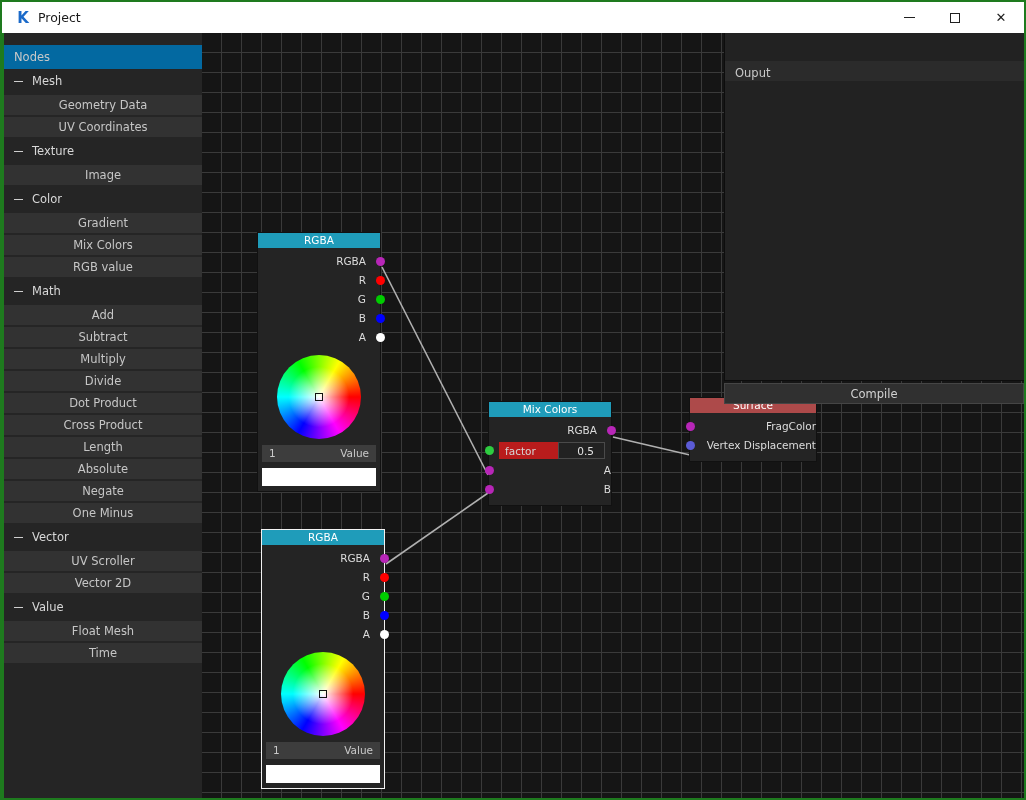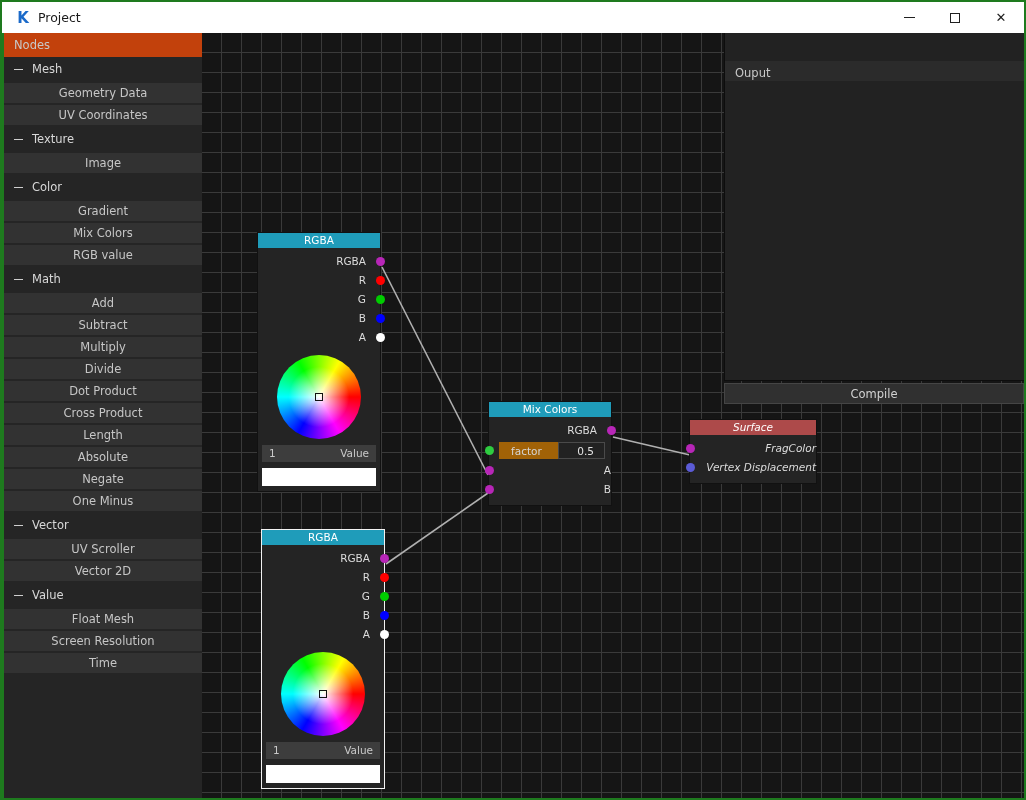--- a/index.html
+++ b/index.html
@@ -56,21 +56,22 @@
     position: absolute; left: 0; top: 0;
     width: 200px; height: 765px;
     background: #252525;
     border-left: 2px solid #1e7a1e;
     overflow: hidden;
   }
   .panel-title {
     height: 24px; line-height: 24px;
     padding-left: 10px;
     font-size: 11.5px; color: #c8c8c8;
-    background: #c2410c;
+    background: #0369a1;
+    margin-top: 12px;
   }
   .cat-row {
     height: 24px; line-height: 24px;
     font-size: 11.5px; color: #d8d8d8;
     padding-left: 10px;
     background: #252525;
     display: flex; align-items: center;
     gap: 9px;
   }
   .cat-dash { display:inline-block; width:9px; height:1px; background:#cfcfcf; }
@@ -164,22 +165,22 @@
 
   .field-row {
     position: relative;
     height: 17px; margin: 2px 0 2px 10px;
     margin-right: 6px;
     display: flex; align-items: stretch;
     font-size: 10.5px;
   }
   .field-name {
     flex: 0 0 56%;
-    background: #a16207; color: #d6d6d6;
-    display:flex; align-items:center; padding-left:12px;
+    background: #b91c1c; color: #d6d6d6;
+    display:flex; align-items:center; padding-left:6px;
   }
   .field-val {
     flex: 1;
     background: #222; color: #e2e2e2;
     border: 1px solid #4a4a4a;
     display:flex; align-items:center; justify-content:flex-end;
     padding-right: 10px;
   }
 
   
@@ -264,21 +265,20 @@
             <span class="cat-dash"></span>
             <span>Vector</span>
           </div>
           <div class="node-row">UV Scroller</div>
           <div class="node-row">Vector 2D</div>
           <div class="cat-row">
             <span class="cat-dash"></span>
             <span>Value</span>
           </div>
           <div class="node-row">Float Mesh</div>
-          <div class="node-row">Screen Resolution</div>
           <div class="node-row">Time</div>
         </div>
     </div>
 
     <div id="canvas">
       <svg id="wires" viewBox="0 0 822 765">
           <line x1="180" y1="234" x2="286" y2="442" stroke="#b0b0b0" stroke-width="1.6"></line>
           <line x1="184" y1="531" x2="286" y2="460" stroke="#b0b0b0" stroke-width="1.6"></line>
           <line x1="411" y1="404" x2="488" y2="422" stroke="#b0b0b0" stroke-width="1.6"></line>
         </svg>
@@ -329,21 +329,21 @@
               <div class="port-row out"><span>RGBA</span><span class="dot right" style="background: rgb(183, 38, 183);"></span></div>
               <div class="field-row">
                 <span class="dot left" style="background: rgb(46, 204, 64); left: -14.5px;"></span>
                 <div class="field-name">factor</div>
                 <div class="field-val">0.5</div>
               </div>
               <div class="port-row in"><span class="dot left" style="background: rgb(183, 38, 183);"></span><span>A</span></div>
               <div class="port-row in"><span class="dot left" style="background: rgb(183, 38, 183);"></span><span>B</span></div>
             </div>
           </div>
-          <div class="node" style="left: 487px; top: 386px; width: 128px; font-style: italic;">
+          <div class="node" style="left: 487px; top: 364px; width: 128px;">
             <div class="node-header hdr-surf">Surface</div>
             <div style="padding-top: 4px; padding-bottom: 6px;">
               <div class="port-row in"><span class="dot left" style="background: rgb(183, 38, 183);"></span><span>FragColor</span></div>
               <div class="port-row in"><span class="dot left" style="background: rgb(91, 91, 214);"></span><span>Vertex Displacement</span></div>
             </div>
           </div>
         </div>
 
       <div id="outpanel">
         <div class="panel-title">Ouput</div>

